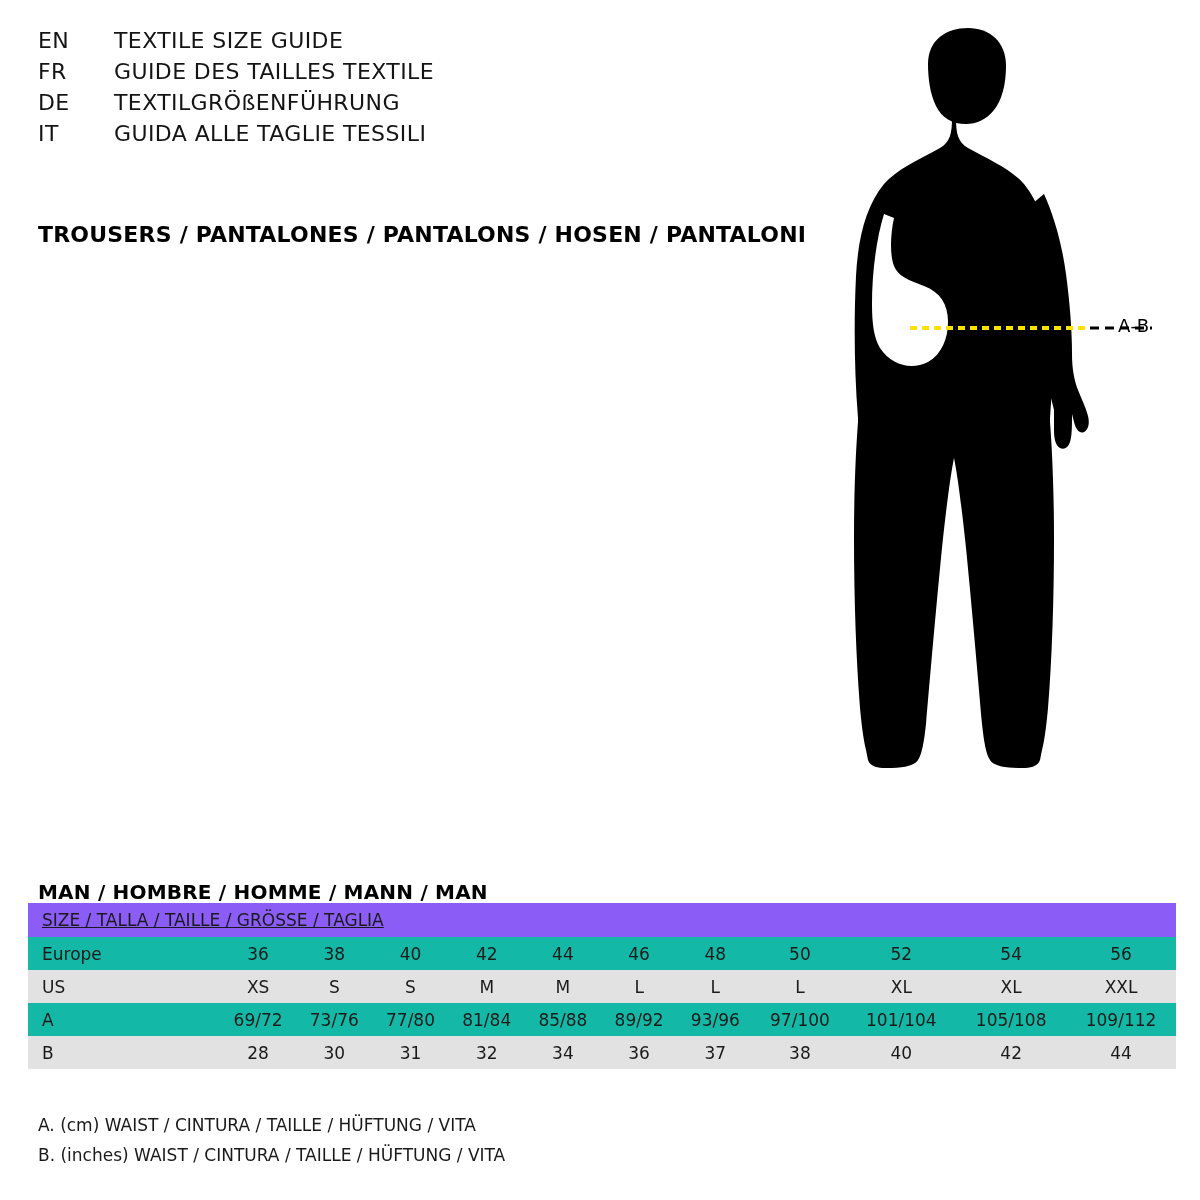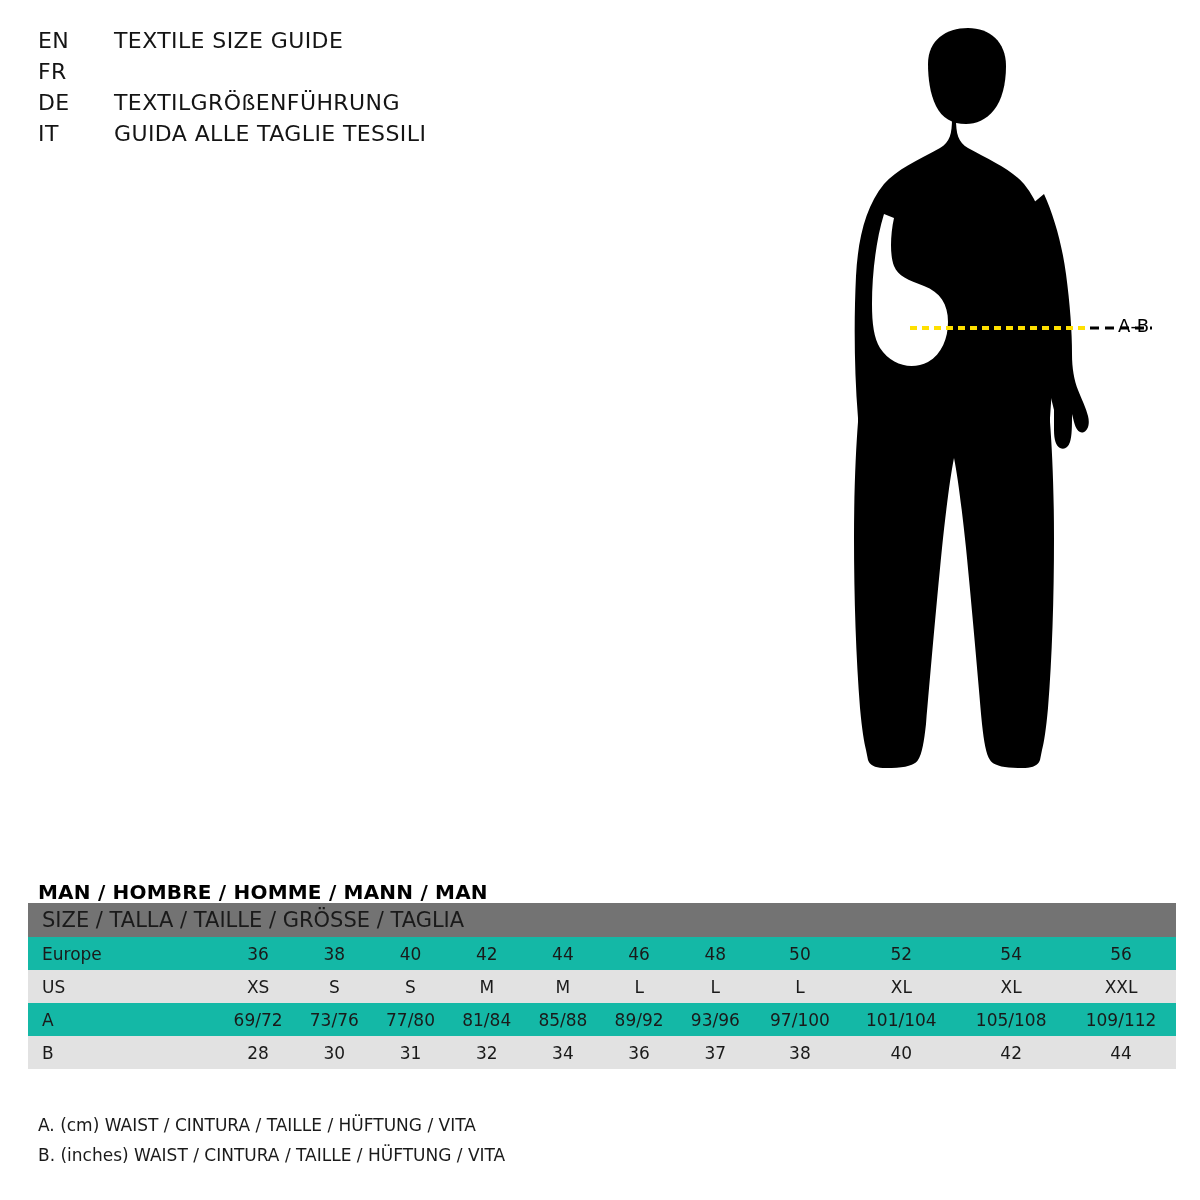--- a/index.html
+++ b/index.html
@@ -102,23 +102,24 @@
     height: 33px;
     text-align: center;
     vertical-align: middle;
   }
   table.size-table td.rowlabel {
     text-align: left;
     padding-left: 14px;
     width: 178px;
   }
   tr.head-row td {
-    background: #737373;
-    font-size: 21px;
+    background: #8b5cf6;
+    font-size: 17px;
     height: 34px;
+    text-decoration: underline;
   }
   tr.light td { background: #14b8a6; }
   tr.dark td  { background: #e2e2e2; }
 
   .footnotes {
     position: absolute;
     left: 38px;
     top: 1110px;
     font-size: 17px;
     line-height: 30px;
@@ -131,31 +132,33 @@
 
 <div class="page">
 
   <div class="lang-block">
     <div class="lang-row">
       <span class="lang-code">EN</span>
       <span class="lang-text">TEXTILE SIZE GUIDE</span>
     </div>
     <div class="lang-row">
       <span class="lang-code">FR</span>
+      <span class="lang-text">GUIDE DES TAILLES TEXTILE</span>
     </div>
     <div class="lang-row">
       <span class="lang-code">DE</span>
       <span class="lang-text">TEXTILGRÖßENFÜHRUNG</span>
     </div>
     <div class="lang-row">
       <span class="lang-code">IT</span>
       <span class="lang-text">GUIDA ALLE TAGLIE TESSILI</span>
     </div>
   </div>
 
+  <div class="subject-line">TROUSERS / PANTALONES / PANTALONS / HOSEN / PANTALONI</div>
 
   <div class="figure-wrap">
     <svg class="figure-svg" width="400" height="790" viewBox="0 0 400 790" xmlns="http://www.w3.org/2000/svg">
       <g>
 
         <path fill="#000000" d="M128 46 C128 22 146 10 168 10 C190 10 206 24 206 48 C206 66 202 82 194 92 C186 102 176 106 166 106 C152 106 142 100 136 88 C130 76 128 60 128 46 Z"></path>
 
         <path fill="#000000" d="M152 100
           C152 116 150 124 140 130
           C118 142 96 152 84 166

